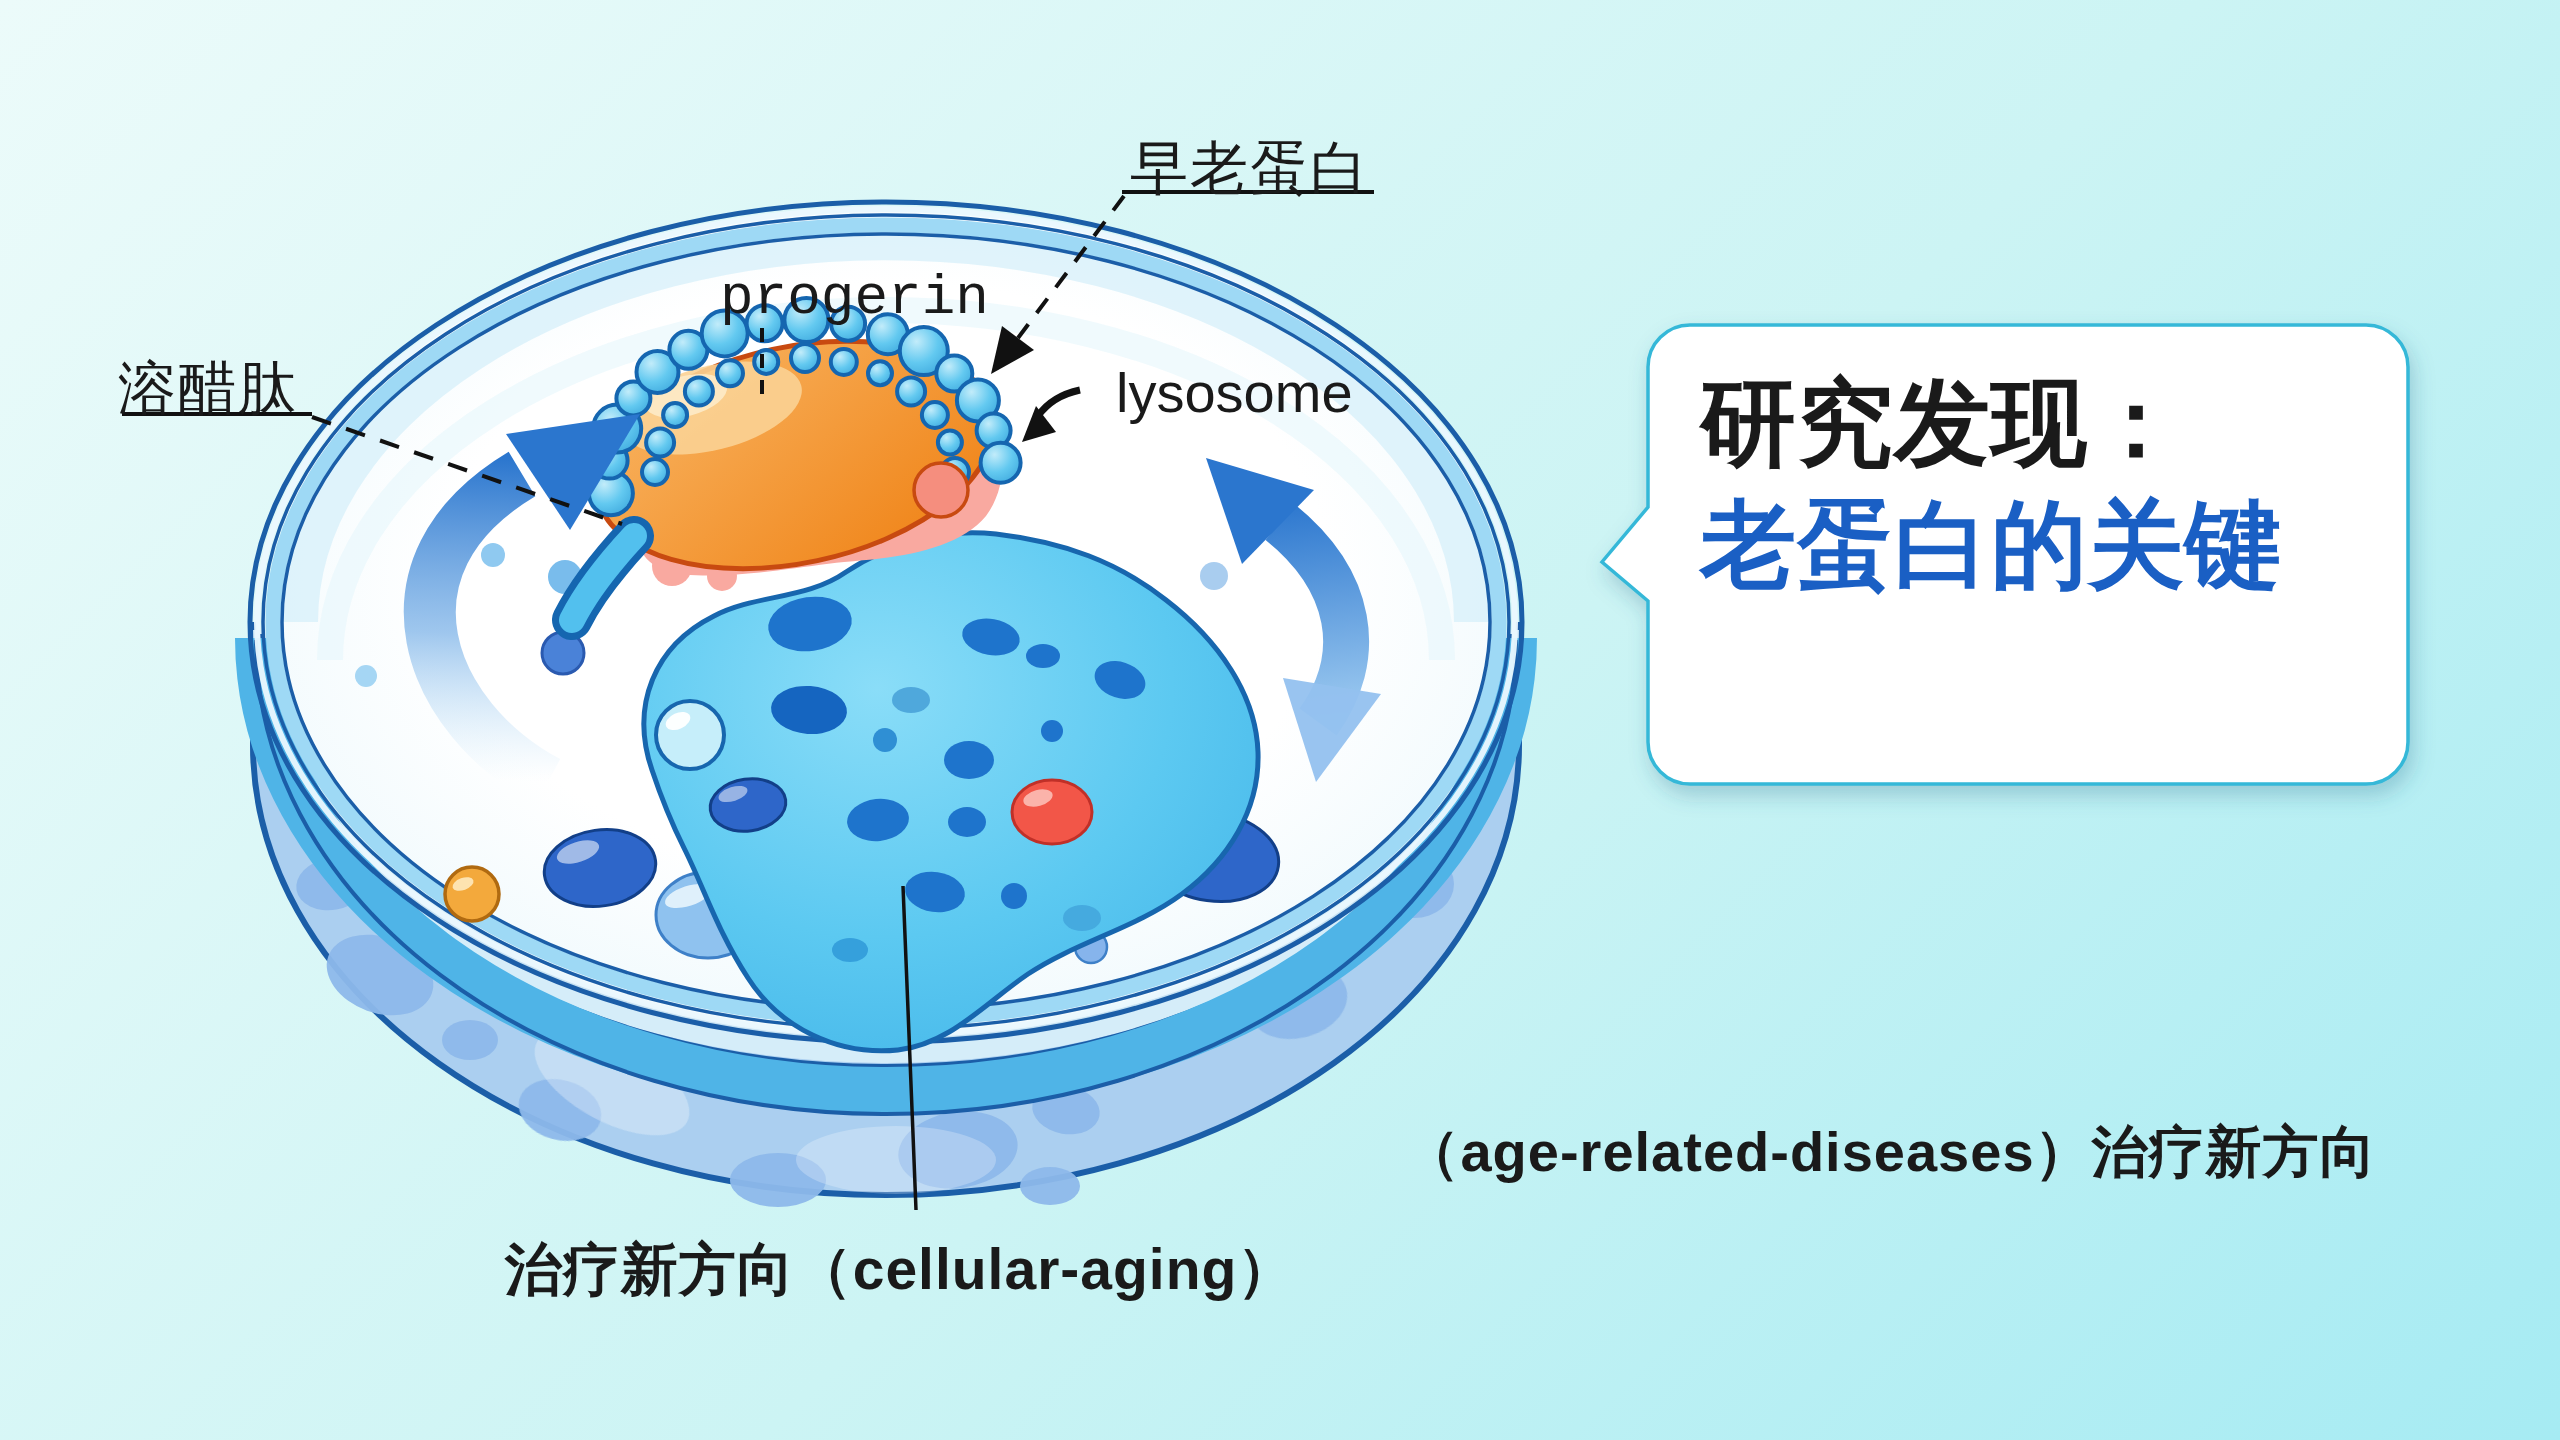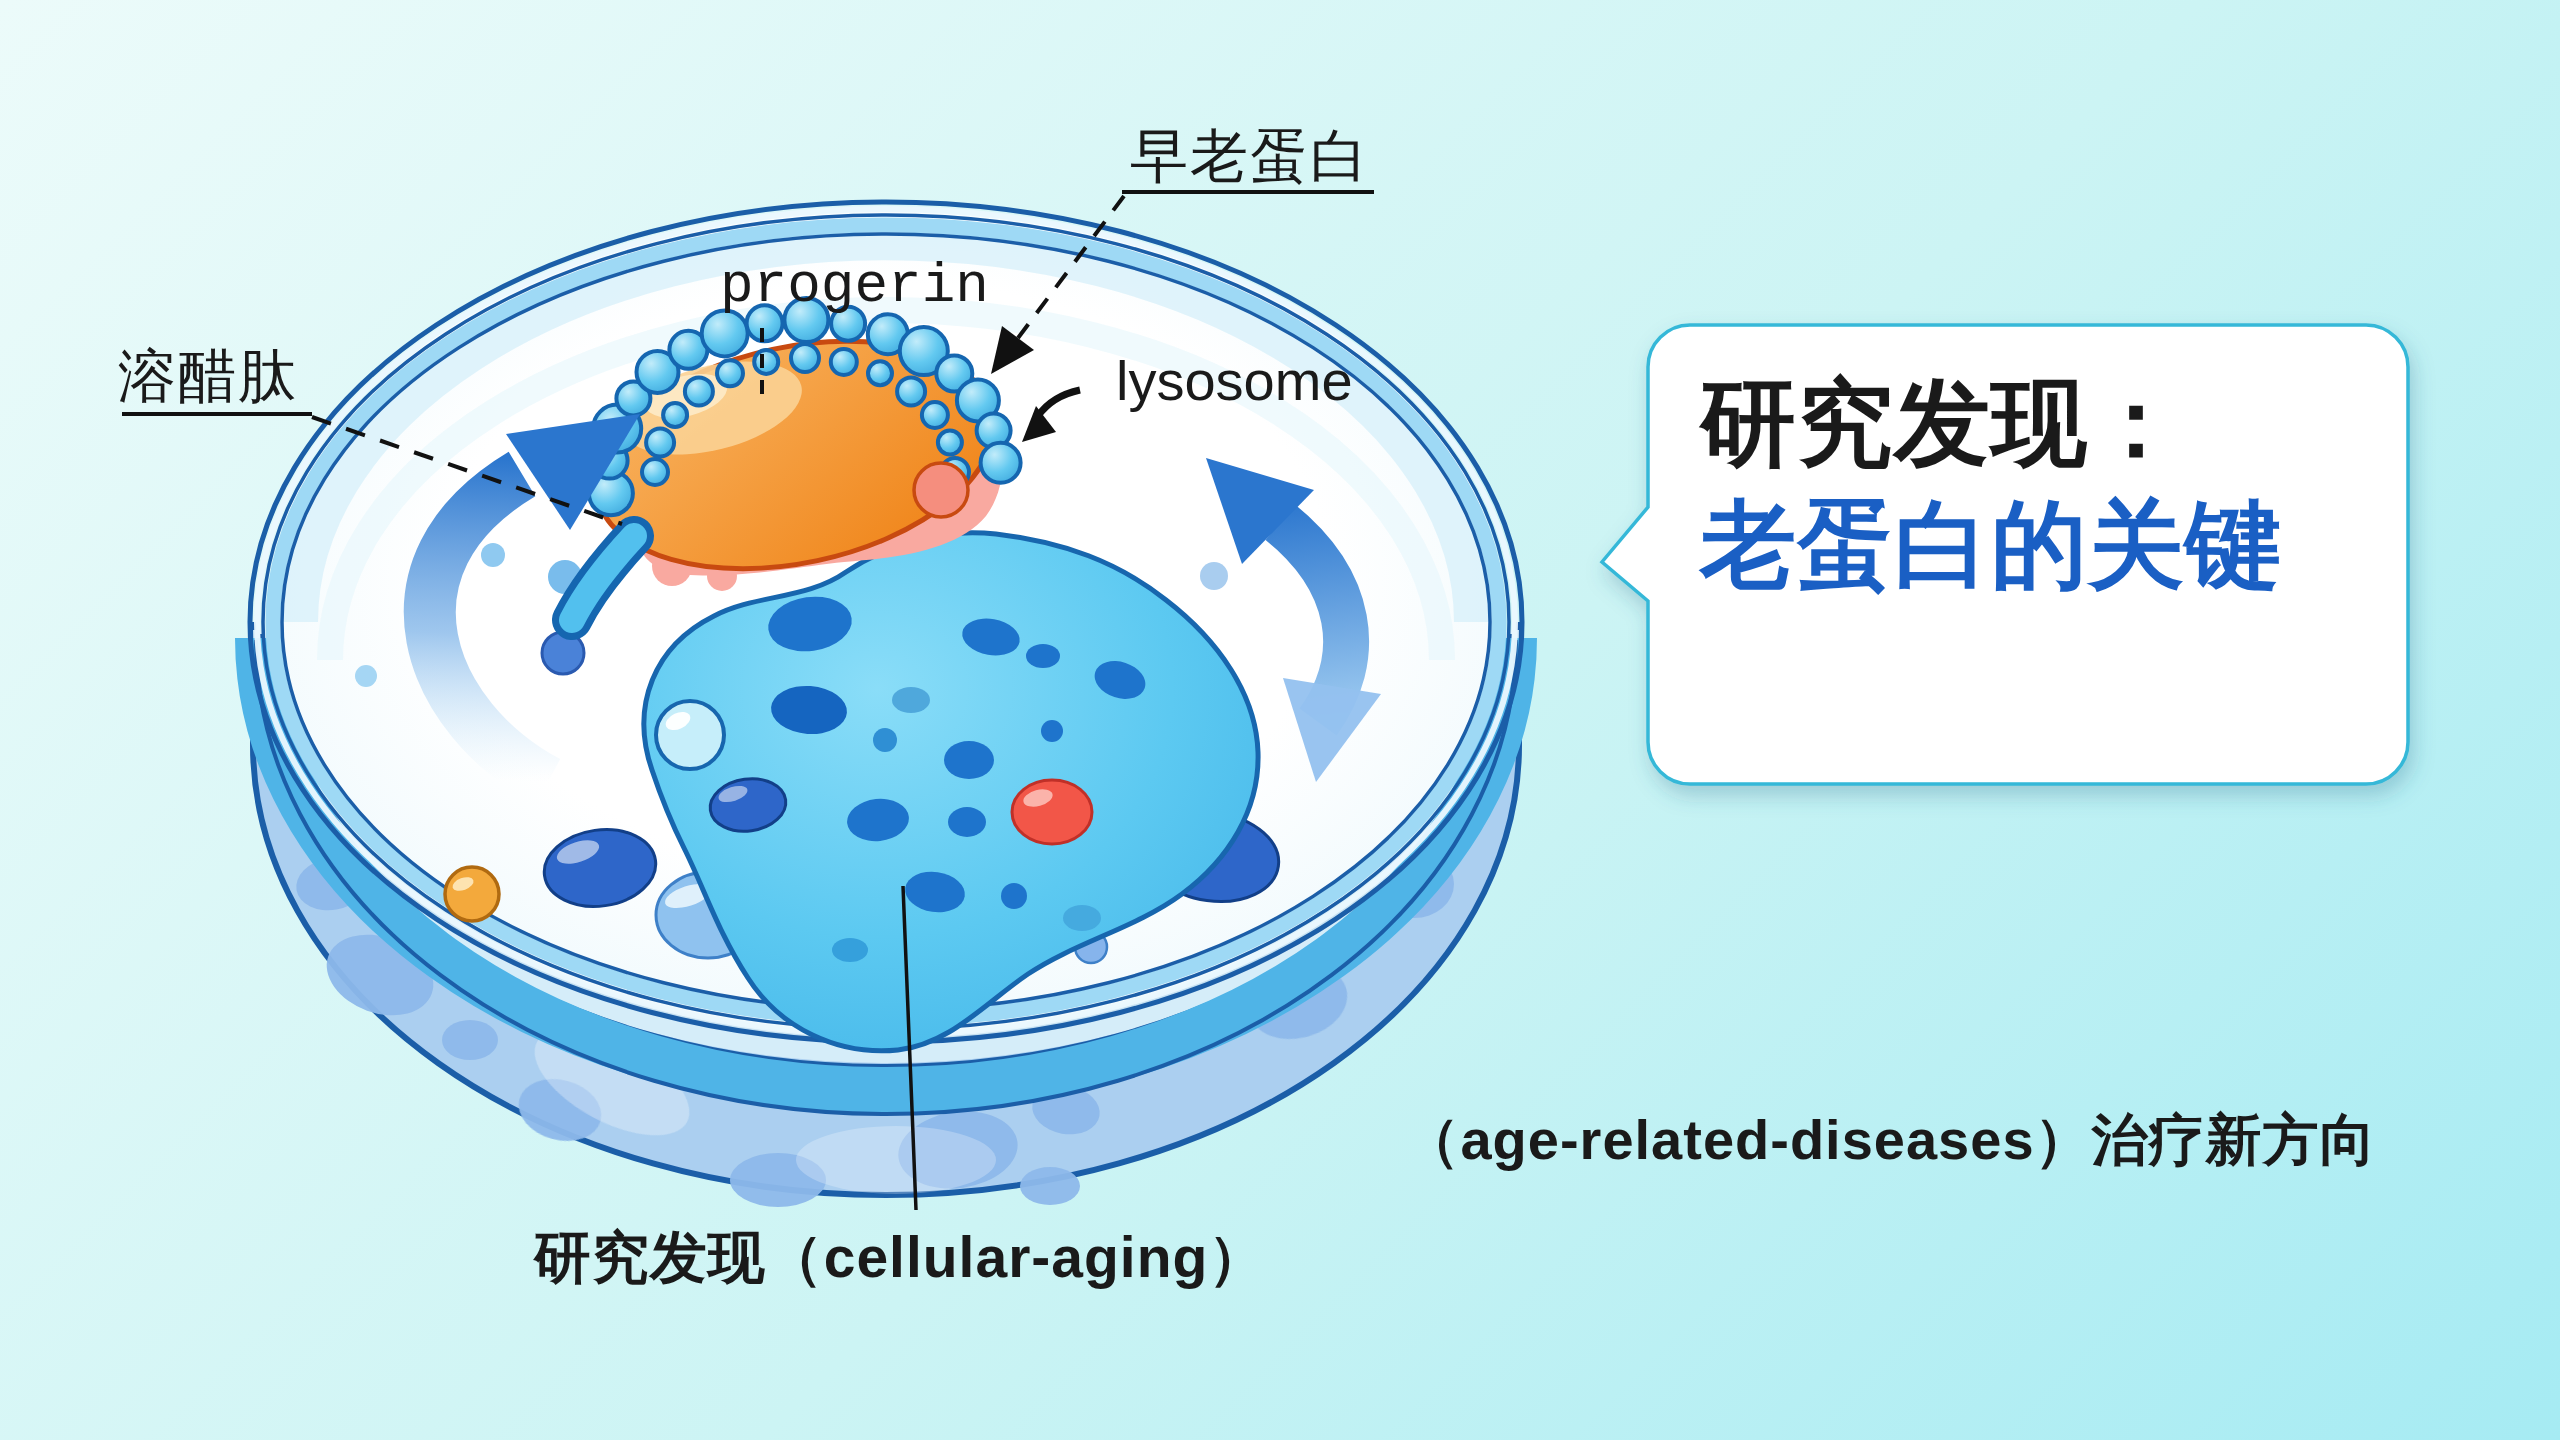--- a/index.html
+++ b/index.html
@@ -2,21 +2,21 @@
 <html style="--background-start: #ECFBFA; --background-end: #A6EBF3; --text-dark: #1A1A1A; --highlight-blue-text: #1A5FC4; --bubble-fill: #FFFFFF; --bubble-border: #35B8D8; --dish-outline: #1B5EA8; --dish-rim-band: #9ED9F5; --dish-wall: #ABCFF0; --dish-wall-spot: #8EB9EA; --dish-inner-band: #4FB4E7; --dish-floor: #FDFEFF; --cell-fill: #57C7F1; --cell-spot-dark: #1E74CC; --vesicle-navy: #2E66C9; --vesicle-red: #F25648; --vesicle-orange: #F3A93C; --progerin-orange: #F08418; --progerin-highlight: #FBD193; --membrane-pink: #F9A9A0; --lysosome-blue: #5AC4EF; --lysosome-stroke: #1566B0; --arrow-blue: #2B76CE; --connector-black: #111111;"><head>
 <meta charset="utf-8">
 <style>
   html,body{margin:0;padding:0;}
   .stage{
     position:relative;width:2560px;height:1440px;overflow:hidden;
     background:linear-gradient(135deg,var(--background-start,#ECFBFA) 0%,#CCF4F4 55%,var(--background-end,#A6EBF3) 100%);
     font-family:"Liberation Sans","DejaVu Sans",sans-serif;
   }
   svg.art{position:absolute;left:0;top:0;}
-  .txt{position:absolute;white-space:nowrap;color:var(--text-dark,#1A1A1A);}
+  .txt{position:absolute;white-space:nowrap;color:var(--text-dark,#1A1A1A);margin-top:12px;}
   .lbl-cjk{font-size:58px;font-weight:400;letter-spacing:2px;}
   .lbl-en{font-size:56px;font-weight:400;letter-spacing:0;}
   .bubble-text{position:absolute;left:1700px;top:362px;}
   .bubble-line{font-size:96px;font-weight:700;line-height:122px;letter-spacing:1px;color:var(--text-dark,#1A1A1A);}
   .bubble-line.blue{color:var(--highlight-blue-text,#1A5FC4);}
   .caption-center{left:380px;top:1220px;width:1040px;text-align:center;font-size:57px;font-weight:700;letter-spacing:1px;}
   .caption-right{left:1268px;top:1096px;width:1244px;text-align:center;}
   .caption-right .cap-line{font-size:56px;font-weight:600;line-height:88px;letter-spacing:1px;color:var(--text-dark,#1A1A1A);}
 </style>
 </head>
@@ -259,18 +259,18 @@
 
   <div class="txt lbl-en" style="left:1116px;top:348px;">lysosome</div>
 
   <div class="txt lbl-cjk" style="left:118px;top:338px;">溶醋肽</div>
 
   <div class="bubble-text">
     <div class="bubble-line">研究发现：</div>
     <div class="bubble-line blue">老蛋白的关键</div>
   </div>
 
-  <div class="txt caption-center">研究发现（cellular-aging）</div>
+  <div class="txt caption-center">治疗新方向（cellular-aging）</div>
 
   <div class="txt caption-right">
     <div class="cap-line">（age-related-diseases）治疗新方向</div>
   </div>
 </div>
 
 </body></html>

